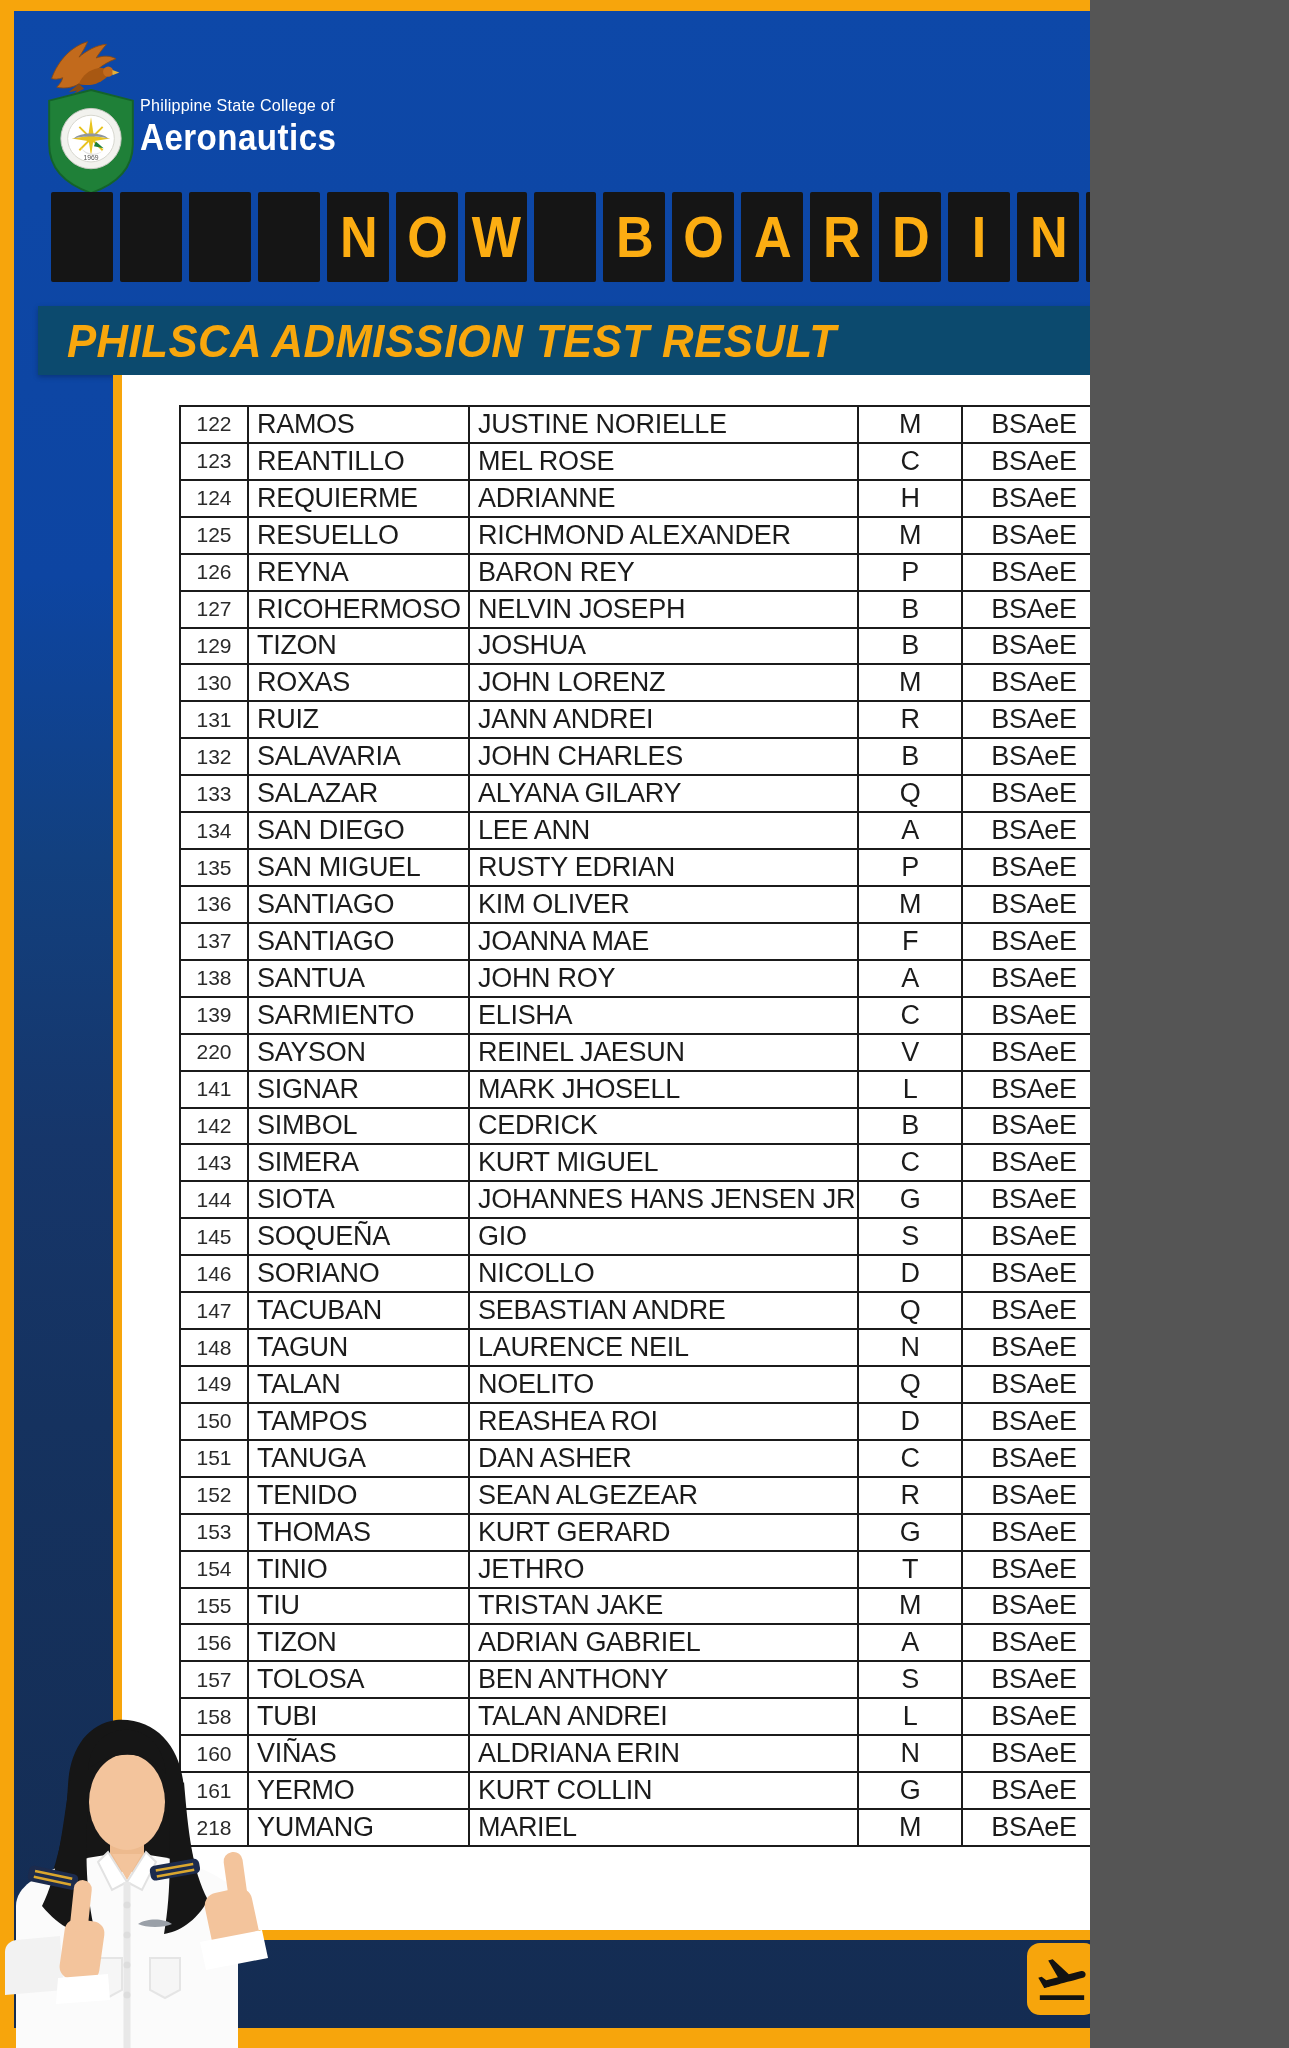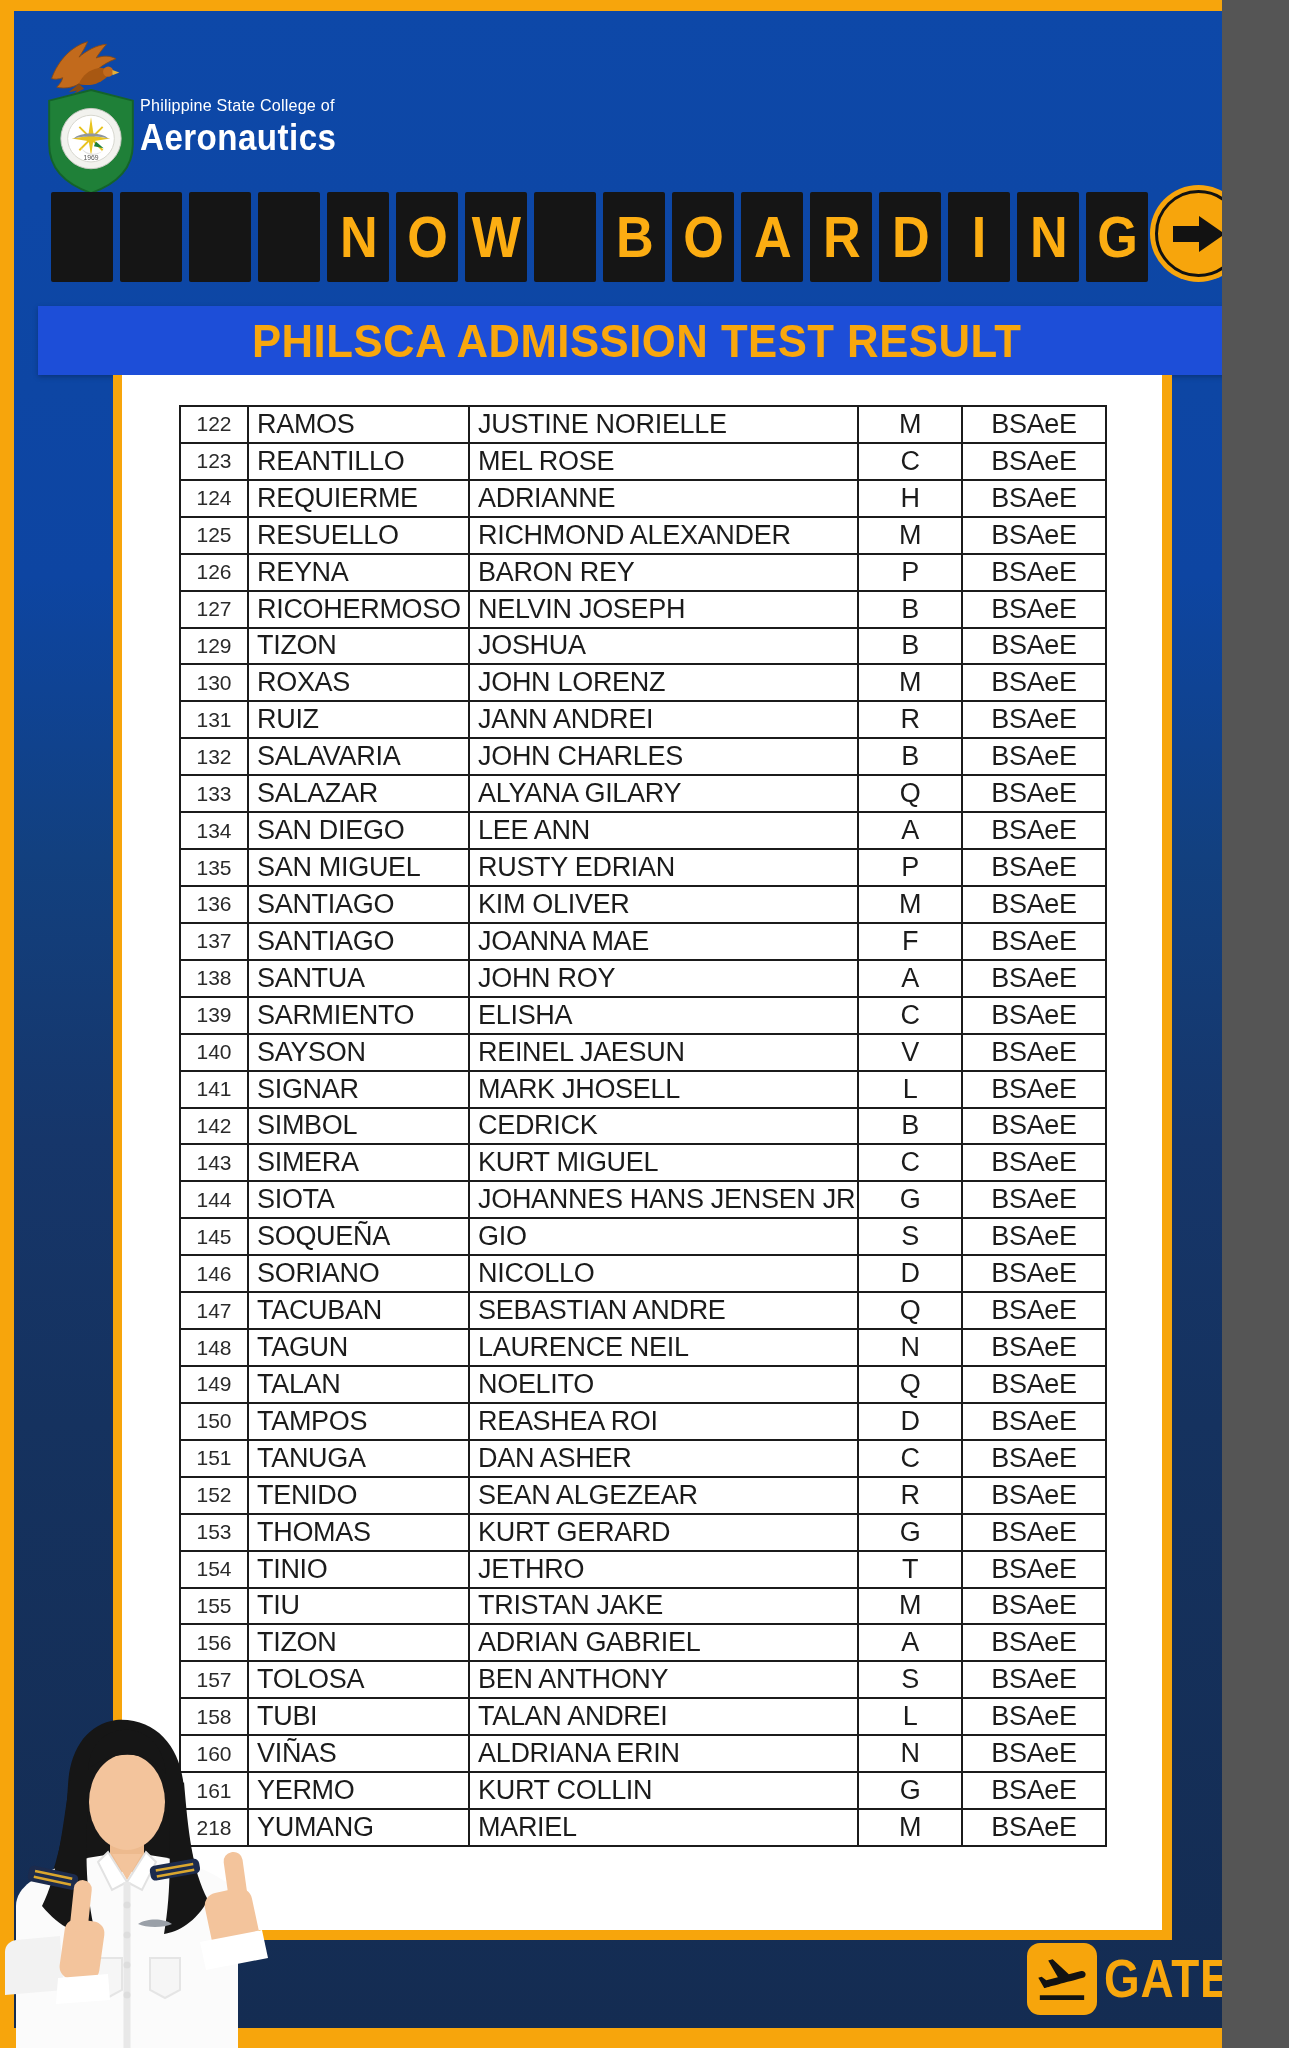--- a/index.html
+++ b/index.html
@@ -1,17 +1,17 @@
 <!DOCTYPE html>
 <html><head>
 <meta charset="utf-8">
 <style>
   html,body{margin:0;padding:0;background:#555;}
   .canvas{
-    position:relative;width:1222px;height:2048px;overflow:hidden;
+    position:relative;width:1090px;height:2048px;overflow:hidden;
     background:#F7A50C;
     font-family:"Liberation Sans",sans-serif;
   }
   
   .panel{
     position:absolute;left:14px;top:11px;width:1254px;height:2017px;
     background:linear-gradient(180deg,#0D48A8 0%,#0D45A2 28%,#12407F 42%,#16366A 56%,#15325F 70%,#142C52 100%);
   }
   
   .logo-eagle{position:absolute;left:48px;top:34px;width:86px;height:60px;}
@@ -32,22 +32,22 @@
   .board-arrow{
     position:absolute;left:1150px;top:185px;width:97px;height:97px;border-radius:50%;
     background:#F7A50C;display:flex;align-items:center;justify-content:center;
   }
   .board-arrow::after{
     content:"";position:absolute;inset:5px;border:3px solid #121212;border-radius:50%;
   }
   .board-arrow svg{width:56px;height:40px;}
   
   .header-bar{
-    position:absolute;left:38px;top:306px;width:1197px;height:69px;background:#1d4ed8;
-    display:flex;align-items:center;justify-content:center;box-shadow:0 2px 5px rgba(0,0,0,0.25);
+    position:absolute;left:38px;top:306px;width:1197px;height:69px;background:#0c4a6e;
+    display:flex;align-items:center;box-shadow:0 2px 5px rgba(0,0,0,0.25);font-style:italic;
   }
   .header-bar h1{
     margin:0;color:#F8A70D;font-size:47px;font-weight:800;letter-spacing:0.5px;
     transform:scaleX(0.93);white-space:nowrap;
   }
   
   .paper{
     position:absolute;left:113px;top:375px;width:1040px;height:1555px;background:#fff;
     border-left:9px solid #F7A50C;border-right:10px solid #F7A50C;border-bottom:10px solid #F7A50C;
     z-index:5;
@@ -289,21 +289,21 @@
             <td class="c-4">BSAeE</td>
           </tr>
           <tr>
             <td class="c-0">139</td>
             <td class="c-1">SARMIENTO</td>
             <td class="c-2">ELISHA</td>
             <td class="c-3">C</td>
             <td class="c-4">BSAeE</td>
           </tr>
           <tr>
-            <td class="c-0">140</td>
+            <td class="c-0">220</td>
             <td class="c-1">SAYSON</td>
             <td class="c-2">REINEL JAESUN</td>
             <td class="c-3">V</td>
             <td class="c-4">BSAeE</td>
           </tr>
           <tr>
             <td class="c-0">141</td>
             <td class="c-1">SIGNAR</td>
             <td class="c-2">MARK JHOSELL</td>
             <td class="c-3">L</td>

